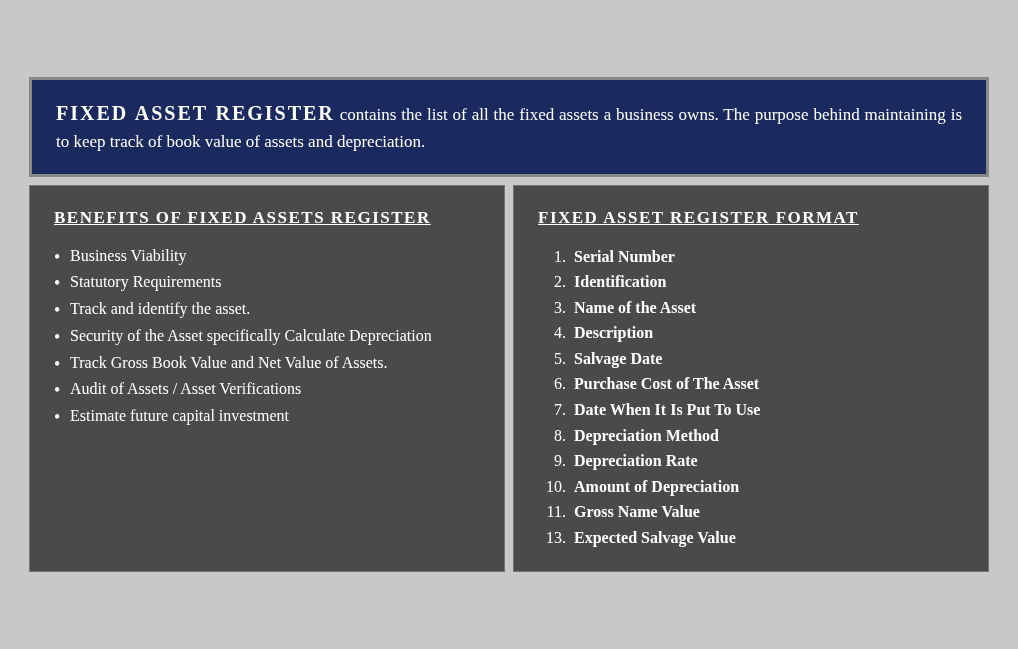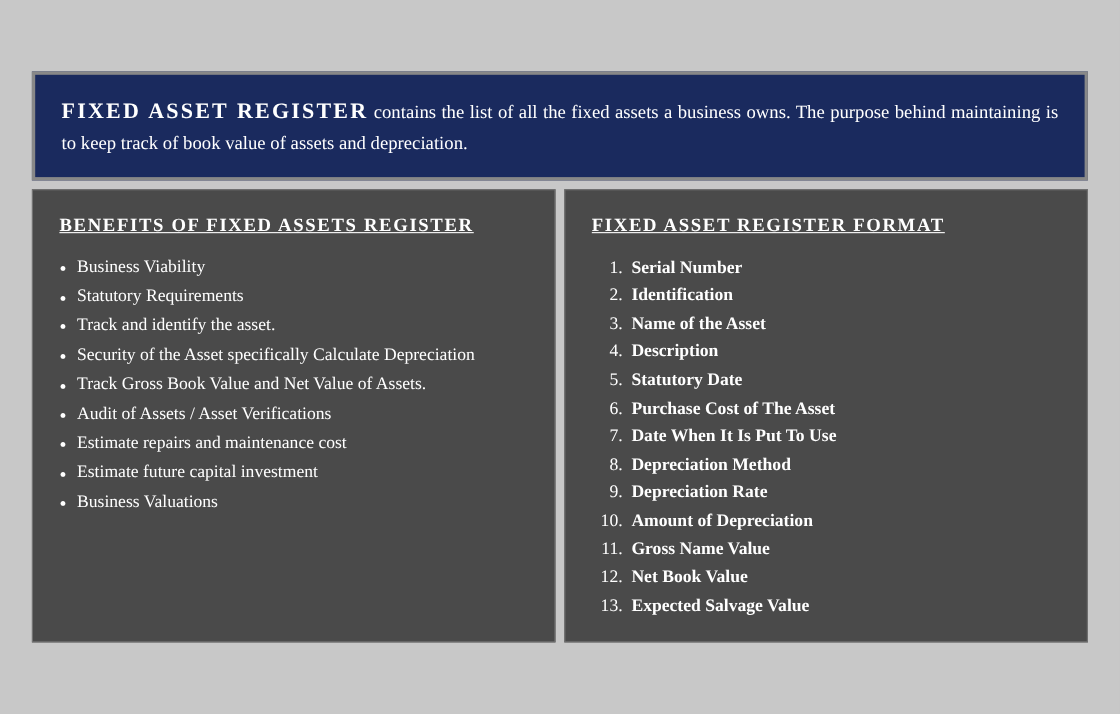--- a/index.html
+++ b/index.html
@@ -121,23 +121,21 @@
     <div class="col-left">
       <div class="col-title">BENEFITS OF FIXED ASSETS REGISTER</div>
       <ul class="bullet-list">
 
       <li>Business Viability</li>
           <li>Statutory Requirements</li>
           <li>Track and identify the asset.</li>
           <li>Security of the Asset specifically Calculate Depreciation</li>
           <li>Track Gross Book Value and Net Value of Assets.</li>
           <li>Audit of Assets / Asset Verifications</li>
-          <li>Estimate repairs and maintenance cost</li>
           <li>Estimate future capital investment</li>
-          <li>Business Valuations</li>
         </ul>
     </div>
 
     <div class="col-right">
       <div class="col-title">FIXED ASSET REGISTER FORMAT</div>
       <ol class="numbered-list">
 
       <li>
             <span class="num">1.</span>
             <span class="item-text">Serial Number</span>
@@ -149,21 +147,21 @@
           <li>
             <span class="num">3.</span>
             <span class="item-text">Name of the Asset</span>
           </li>
           <li>
             <span class="num">4.</span>
             <span class="item-text">Description</span>
           </li>
           <li>
             <span class="num">5.</span>
-            <span class="item-text">Statutory Date</span>
+            <span class="item-text">Salvage Date</span>
           </li>
           <li>
             <span class="num">6.</span>
             <span class="item-text">Purchase Cost of The Asset</span>
           </li>
           <li>
             <span class="num">7.</span>
             <span class="item-text">Date When It Is Put To Use</span>
           </li>
           <li>
@@ -176,23 +174,19 @@
           </li>
           <li>
             <span class="num">10.</span>
             <span class="item-text">Amount of Depreciation</span>
           </li>
           <li>
             <span class="num">11.</span>
             <span class="item-text">Gross Name Value</span>
           </li>
           <li>
-            <span class="num">12.</span>
-            <span class="item-text">Net Book Value</span>
-          </li>
-          <li>
             <span class="num">13.</span>
             <span class="item-text">Expected Salvage Value</span>
           </li>
         </ol>
     </div>
   </div>
 </div>
 
 </body></html>

